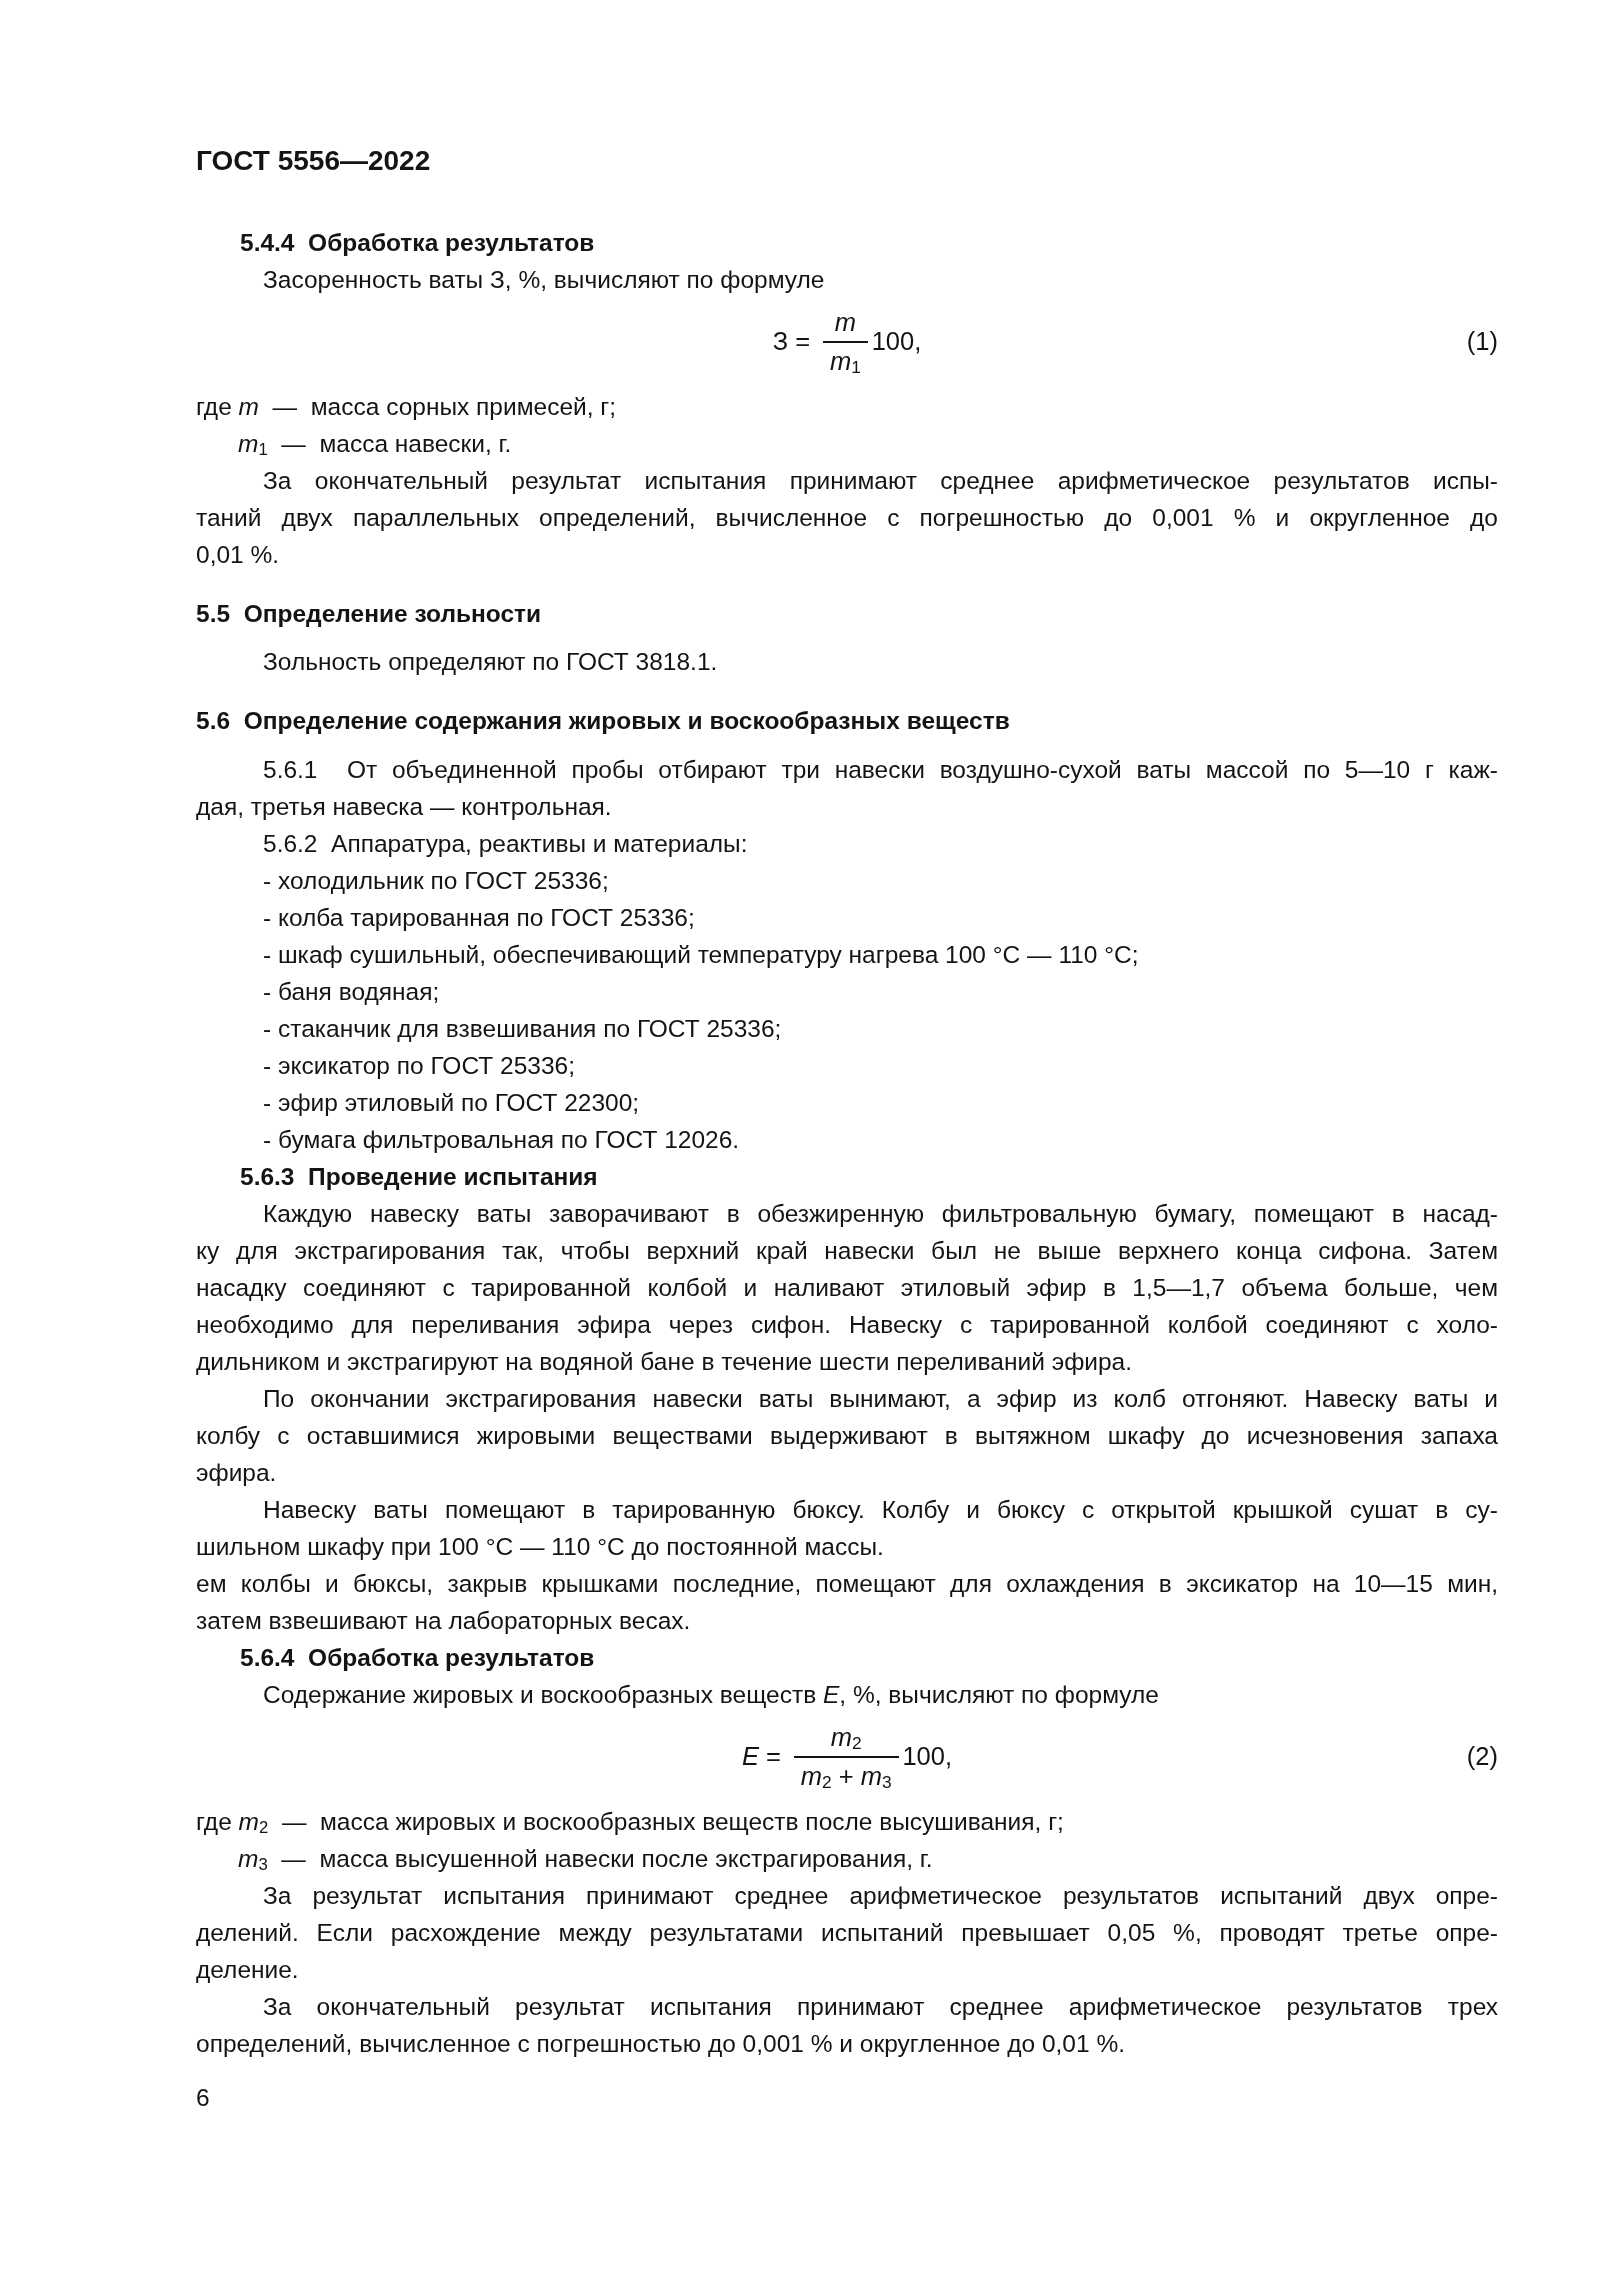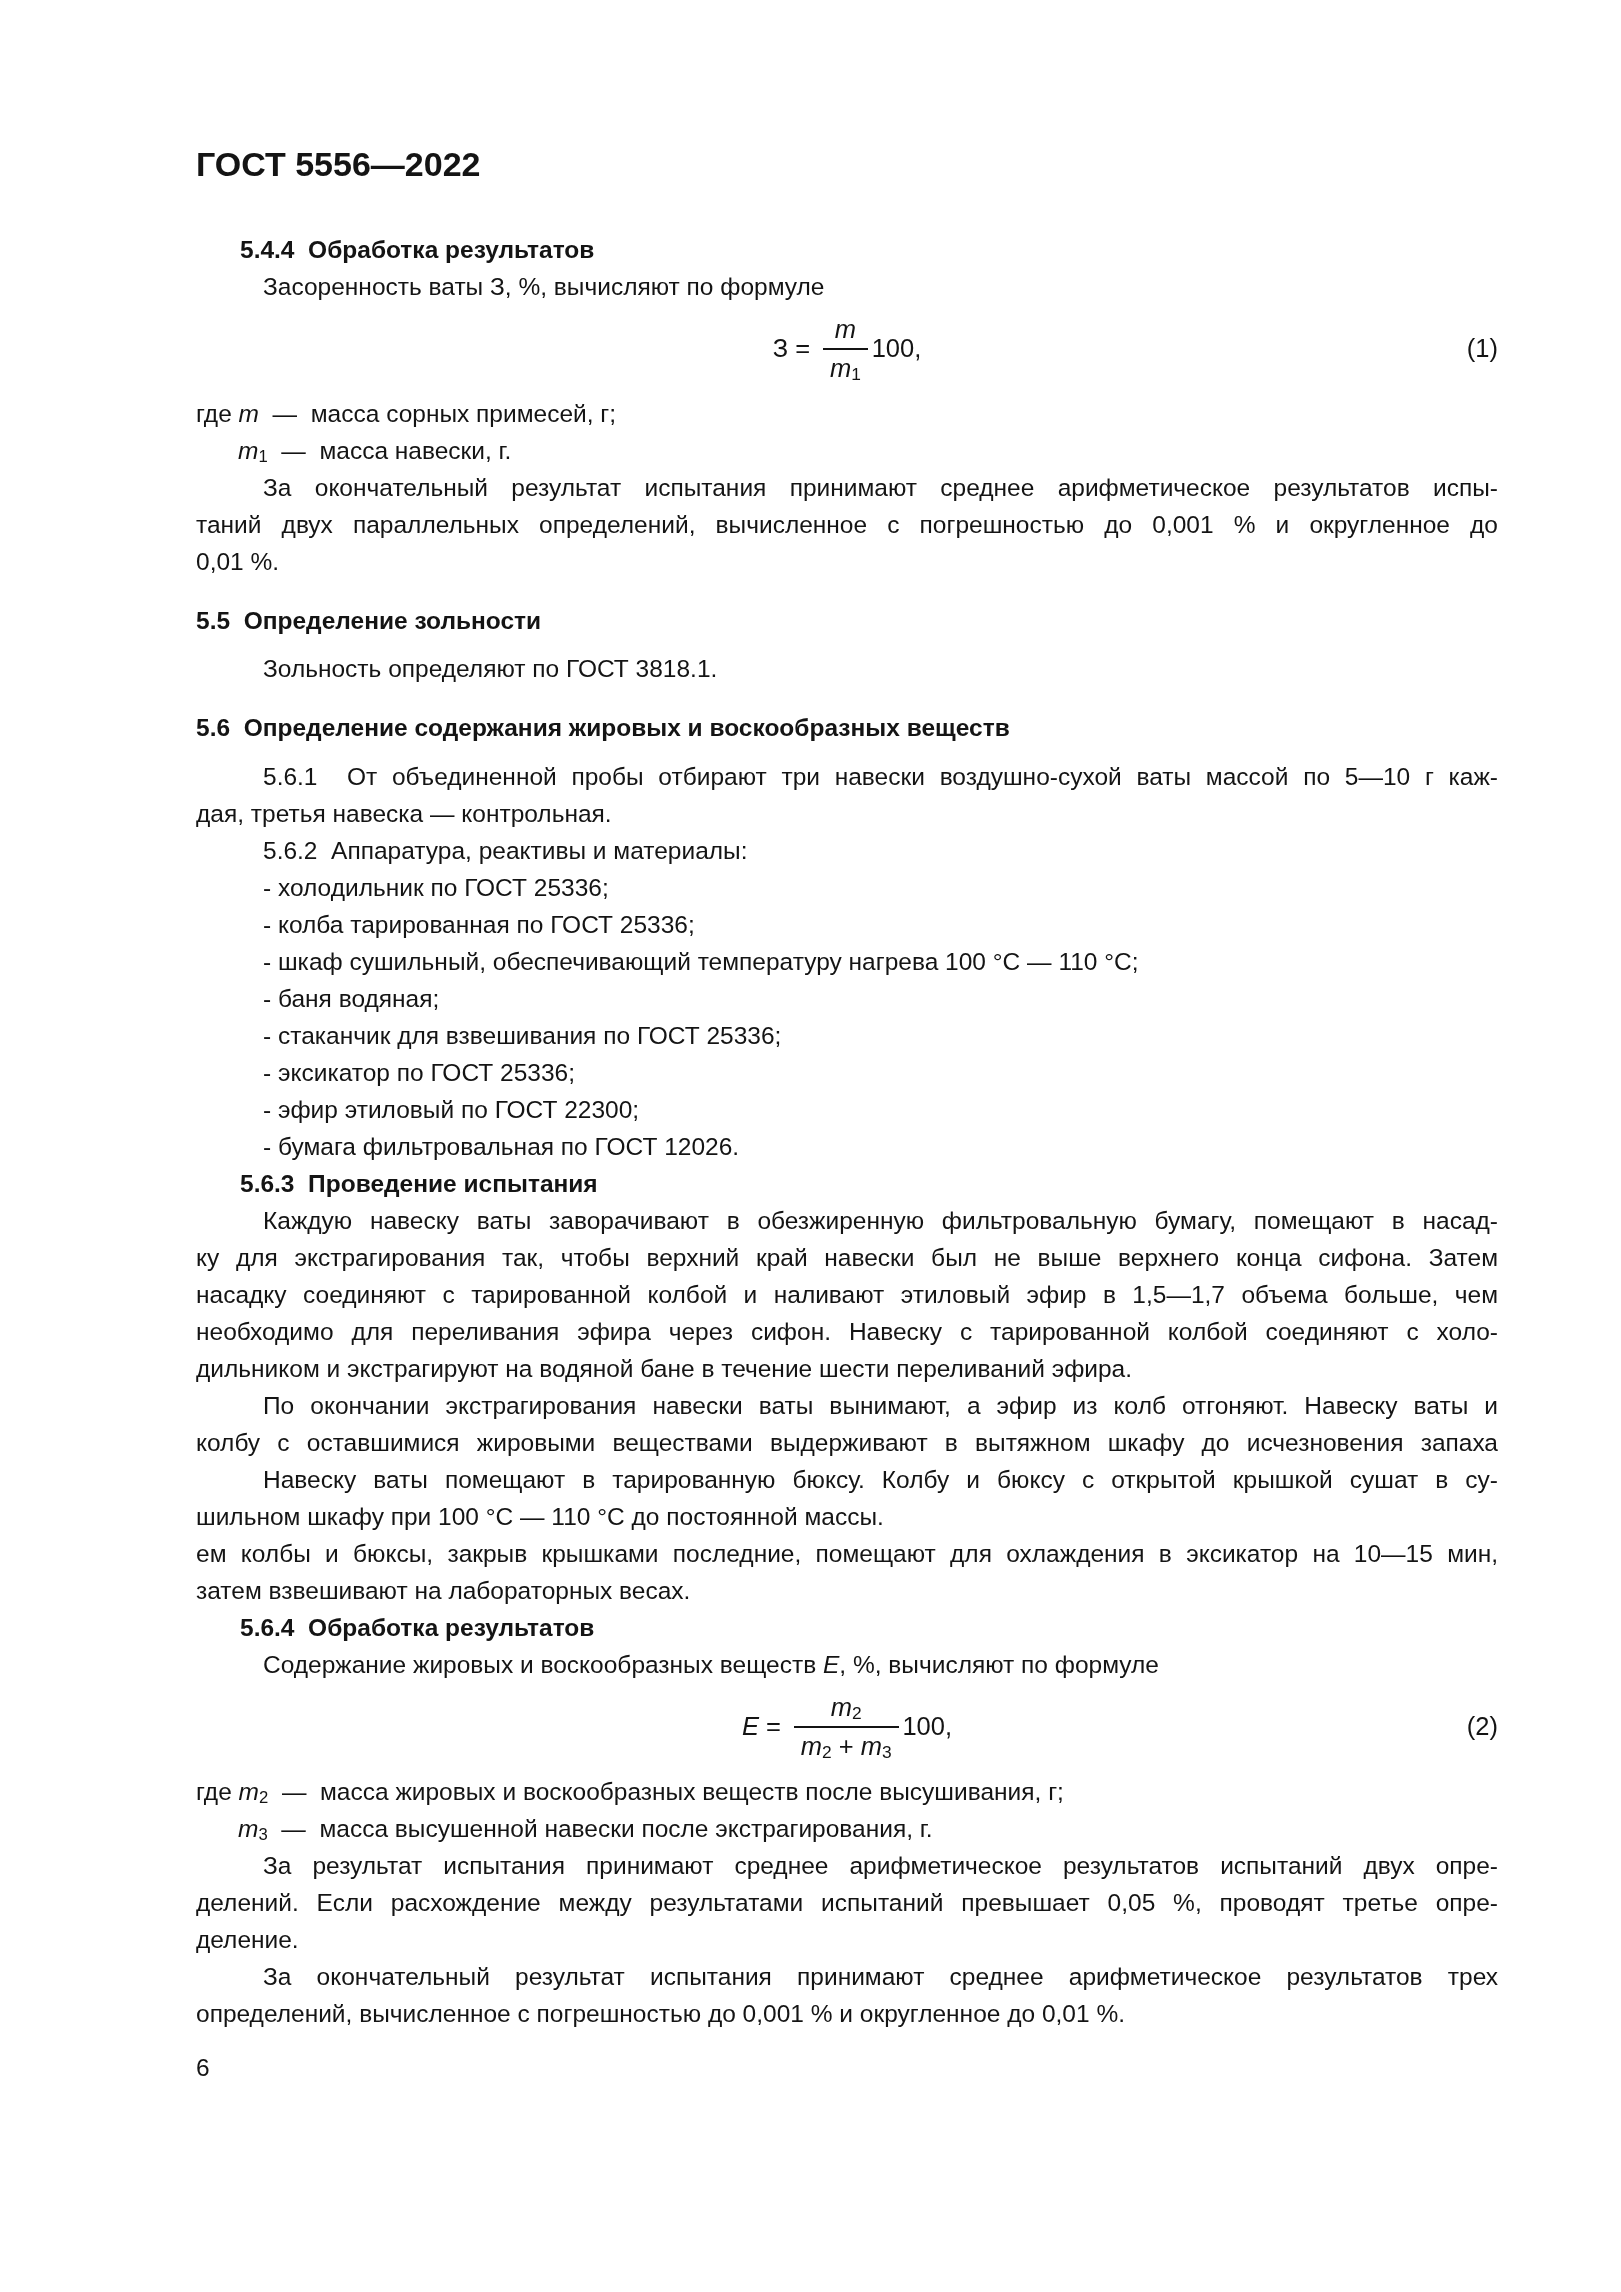--- a/index.html
+++ b/index.html
@@ -3,21 +3,21 @@
 <meta charset="utf-8">
 <style>
   html,body{margin:0;padding:0;background:#ffffff;}
   .page{
     width:1621px;height:2293px;box-sizing:border-box;
     padding:145px 123px 0 196px;
     background:#ffffff;color:#141414;
     font-family:"Liberation Sans","DejaVu Sans",sans-serif;
     font-size:24.5px;position:relative;overflow:hidden;
   }
-  .doc-header{font-size:34px;font-weight:bold;margin-bottom:47px;}
+  .doc-header{font-size:28px;font-weight:bold;margin-bottom:47px;}
   .line{line-height:37px;white-space:pre-wrap;}
   .h{font-weight:bold;margin-left:44px;}
   .h2{margin:21.6px 0 11.8px 0;}
   .ind{text-indent:67px;}
   .just{text-align:justify;text-align-last:justify;}
   .para{margin:0;}
   i{font-style:italic;}
   sub{font-size:0.68em;line-height:0;vertical-align:-0.18em;}
   .formula{
     position:relative;display:flex;justify-content:center;align-items:center;
@@ -85,20 +85,21 @@
       <div class="para">
         <div class="line ind just">Каждую навеску ваты заворачивают в обезжиренную фильтровальную бумагу, помещают в насад-</div>
         <div class="line just">ку для экстрагирования так, чтобы верхний край навески был не выше верхнего конца сифона. Затем</div>
         <div class="line just">насадку соединяют с тарированной колбой и наливают этиловый эфир в 1,5—1,7 объема больше, чем</div>
         <div class="line just">необходимо для переливания эфира через сифон. Навеску с тарированной колбой соединяют с холо-</div>
         <div class="line">дильником и экстрагируют на водяной бане в течение шести переливаний эфира.</div>
       </div>
       <div class="para">
         <div class="line ind just">По окончании экстрагирования навески ваты вынимают, а эфир из колб отгоняют. Навеску ваты и</div>
         <div class="line just">колбу с оставшимися жировыми веществами выдерживают в вытяжном шкафу до исчезновения запаха</div>
+        <div class="line">эфира.</div>
       </div>
       <div class="para">
         <div class="line ind just">Навеску ваты помещают в тарированную бюксу. Колбу и бюксу с открытой крышкой сушат в су-</div>
         <div class="line">шильном шкафу при 100 °С — 110 °С до постоянной массы.</div>
       </div>
       <div class="para">
         <div class="line just">ем колбы и бюксы, закрыв крышками последние, помещают для охлаждения в эксикатор на 10—15 мин,</div>
         <div class="line">затем взвешивают на лабораторных весах.</div>
       </div>
       <div class="line h">5.6.4  Обработка результатов</div>

